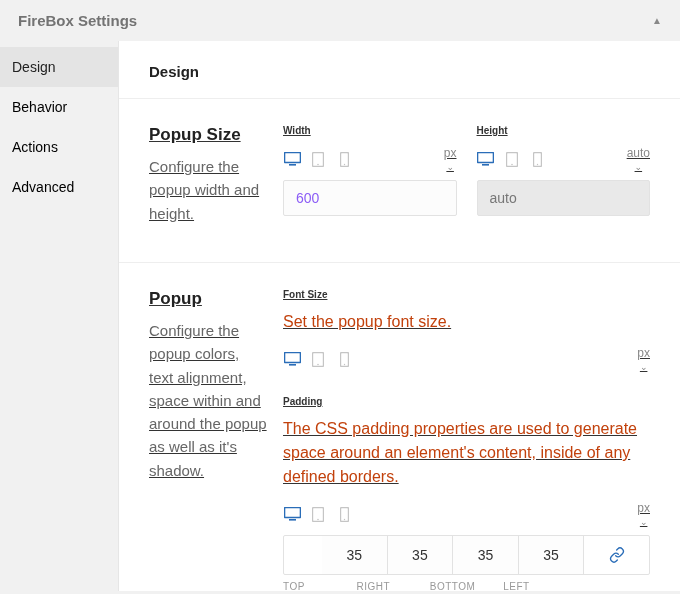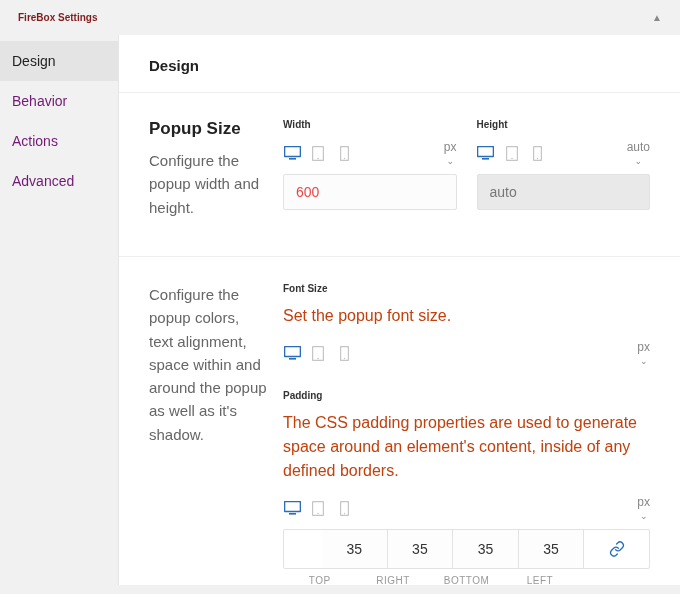--- a/index.html
+++ b/index.html
@@ -13,42 +13,42 @@
   overflow: hidden;
 }
 .header {
   display: flex;
   align-items: center;
   justify-content: space-between;
   padding: 12px 18px;
   background: #f1f1f1;
 }
 .header-title {
-  font-size: 10px;
+  font-size: 15px;
   font-weight: 600;
-  color: #7f1d1d;
+  color: #737373;
 }
 .collapse-icon {
   font-size: 10px;
   color: #888;
   cursor: pointer;
 }
 .body {
   display: flex;
   height: calc(100% - 44px);
 }
 .sidebar {
   width: 118px;
   background: #f1f1f1;
   padding-top: 6px;
 }
 .sidebar-item {
   padding: 12px 12px;
   font-size: 14px;
-  color: #701a75;
+  color: #000000;
   cursor: pointer;
   white-space: nowrap;
   overflow: hidden;
 }
 .sidebar-item.active {
   background: #e4e4e4;
   font-weight: 400;
   color: #222;
 }
 .main {
@@ -64,20 +64,21 @@
 .main-title {
   font-weight: 700;
   font-size: 15px;
   color: #222;
 }
 .section {
   display: flex;
   padding: 26px 30px 26px 30px;
   border-bottom: 1px solid #eee;
   gap: 16px;
+  text-decoration: underline;
 }
 .section:last-child { border-bottom: none; }
 .section-left {
   width: 118px;
   flex-shrink: 0;
 }
 .section-title {
   font-weight: 700;
   font-size: 17px;
   color: #222;
@@ -140,21 +141,21 @@
   flex-direction: column;
 }
 .unit .chev { font-size: 9px; }
 .input {
   width: 100%;
   height: 36px;
   border: 1px solid #e2e2e2;
   background: #fcfcfc;
   padding: 0 12px;
   font-size: 14px;
-  color: #ef4444;
+  color: #8b5cf6;
   border-radius: 2px;
 }
 .input.disabled {
   background: #e9e9e9;
   color: #777;
 }
 .padding-grid {
   display: flex;
   border: 1px solid #e2e2e2;
   border-radius: 2px;
@@ -187,21 +188,21 @@
   display: flex;
   align-items: center;
   justify-content: center;
 }
 .pad-labels {
   display: flex;
   margin-top: 6px;
 }
 .pad-lbl {
   flex: 1;
-  text-align: center;
+  text-align: left;
   font-size: 10px;
   letter-spacing: 0.5px;
   color: #999;
 }
 .pad-lbl.empty { visibility: hidden; }
 </style>
 </head>
 <body>
 
 <div class="header">
@@ -292,20 +293,21 @@
                 </span>
             </div>
             <input class="input disabled" value="auto" style="">
           </div>
         </div>
       </div>
     </div>
 
     <div class="section">
       <div class="section-left">
+        <div class="section-title">Popup</div>
         <div class="section-desc">Configure the popup colors, text alignment, space within and around the popup as well as it's shadow.</div>
       </div>
       <div class="section-right">
 
         <div class="field" style="margin-bottom:24px;">
           <div class="field-label">Font Size</div>
           <div class="field-sub">Set the popup font size.</div>
           <div class="device-row">
             <div class="devices">
               <span class="device-icon">

